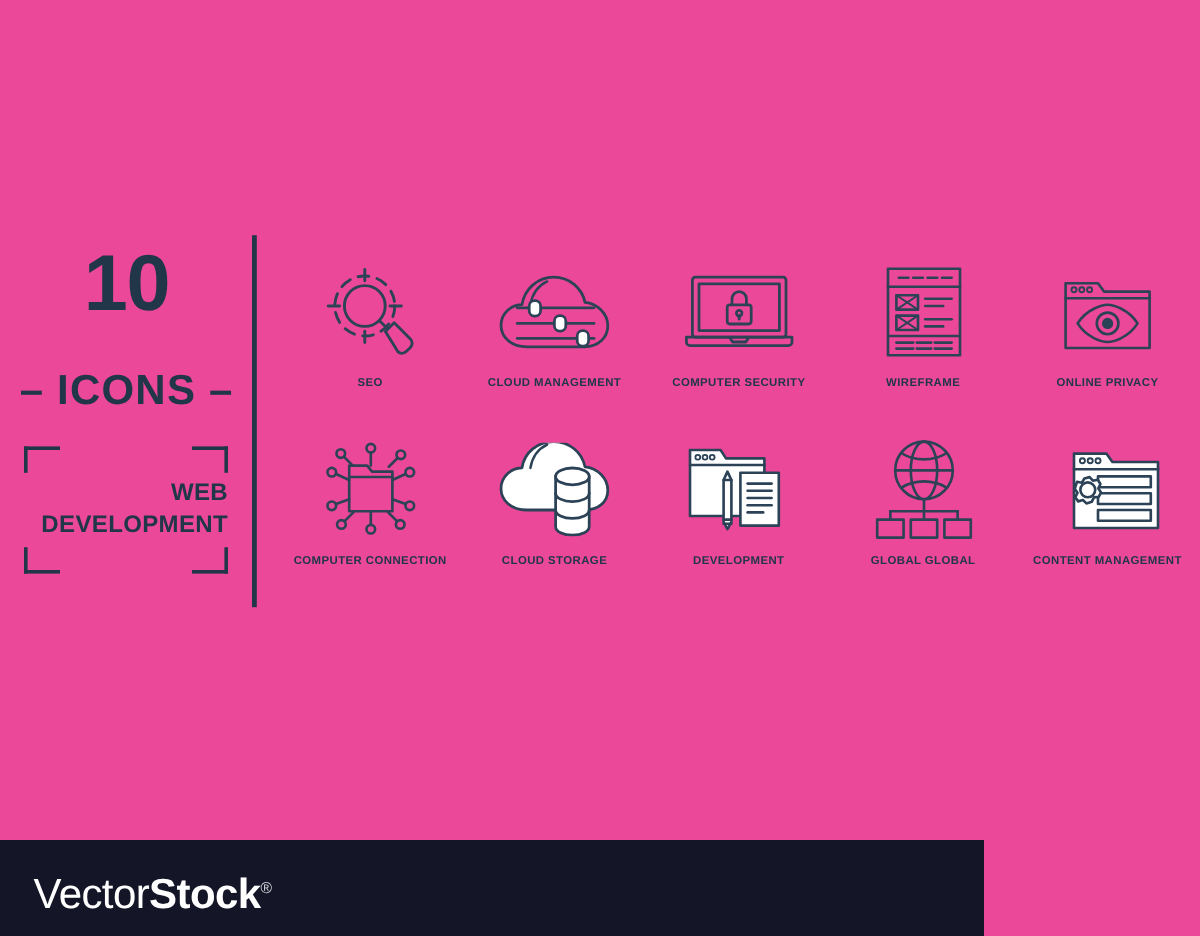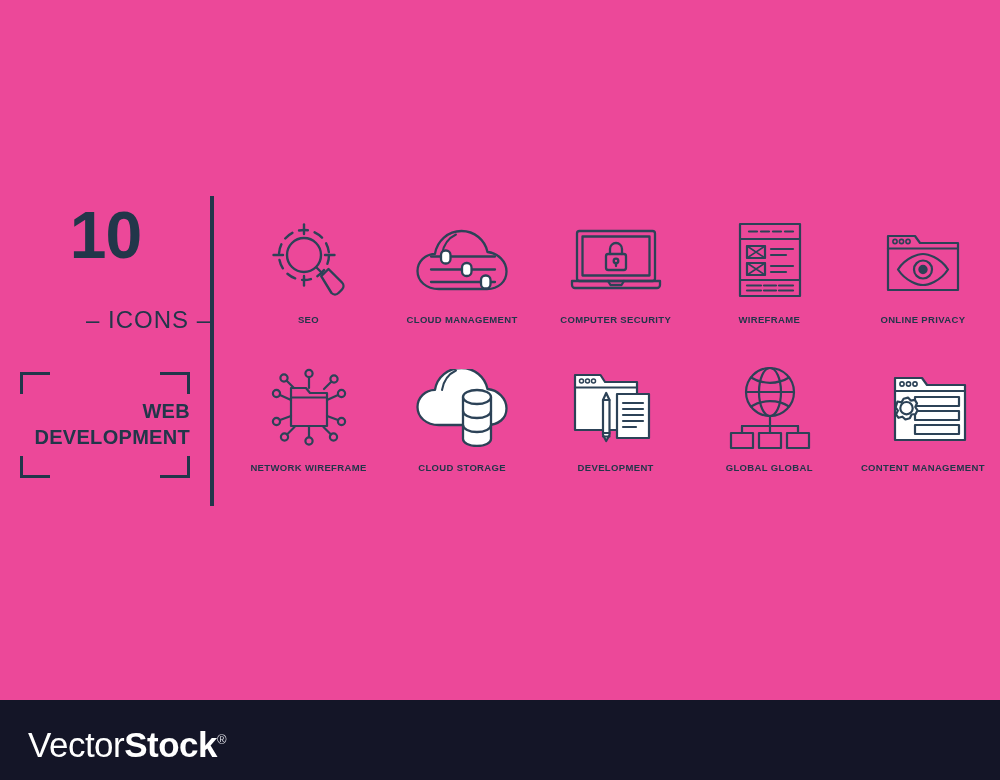--- a/index.html
+++ b/index.html
@@ -42,23 +42,23 @@
     font-weight: bold;
     letter-spacing: -1px;
     line-height: 1;
     color: #22364a;
   }
   .count-word {
     position: absolute;
     left: 0;
     top: 110px;
     width: 211px;
-    text-align: right;
-    font-size: 24px;
-    font-weight: normal;
+    text-align: center;
+    font-size: 35px;
+    font-weight: bold;
     letter-spacing: 1px;
     color: #22364a;
   }
   .bracket-frame {
     position: absolute;
     left: 20px;
     top: 176px;
     width: 170px;
     height: 106px;
   }
@@ -156,21 +156,21 @@
     letter-spacing: 0.35px;
     color: #22364a;
     white-space: nowrap;
   }
 
   
   .footer {
     position: absolute;
     left: 0;
     top: 700px;
-    width: 1000px;
+    width: 820px;
     height: 80px;
     background: #141527;
   }
   .brand {
     position: absolute;
     left: 28px;
     top: 22px;
     font-size: 35px;
     line-height: 36px;
     color: #ffffff;
@@ -359,21 +359,21 @@
             <line x1="61" y1="25" x2="68.5" y2="17.5"></line>
             <circle cx="71" cy="15" r="3.6"></circle>
 
             <line x1="31.5" y1="63" x2="24" y2="70.5"></line>
             <circle cx="21.5" cy="73" r="3.6"></circle>
 
             <line x1="60.5" y1="63" x2="68" y2="70.5"></line>
             <circle cx="70.5" cy="73" r="3.6"></circle>
           </svg>
         </div>
-        <div class="cell-label">NETWORK WIREFRAME</div>
+        <div class="cell-label">COMPUTER CONNECTION</div>
       </div>
 
       <div class="cell">
         <div class="icon-wrap">
           <svg width="94" height="78" viewBox="0 0 94 78" fill="none" stroke="#2c4257" stroke-width="2.3" stroke-linecap="round" stroke-linejoin="round">
             <path d="M24 56 C11 56 2.5 48 2.5 38 C2.5 28.5 10.5 21 20 20.8 C22 8 33 -1 46.5 -1 C59.5 -1 70 8 72.5 20 C83 21 91.5 29.5 91.5 39.5 C91.5 49.5 83.5 56 72 56 Z" fill="#ffffff"></path>
             <path d="M27 21 C28.5 12 33.5 5 41 1.5" stroke-width="2"></path>
             <path d="M48 28 L48 70 a14 7 0 0 0 28 0 L76 28" fill="#ffffff"></path>
             <ellipse cx="62" cy="28" rx="14" ry="7" fill="#ffffff"></ellipse>
             <path d="M48 42 a14 7 0 0 0 28 0"></path>

